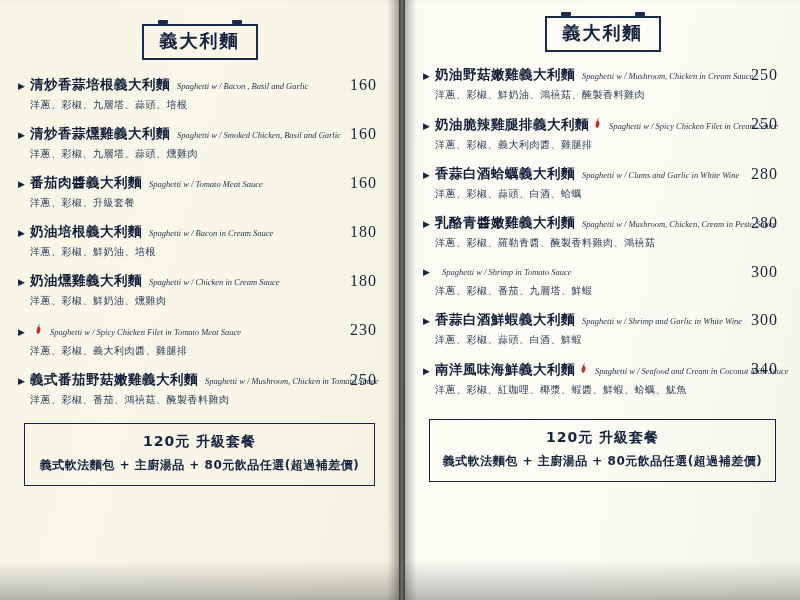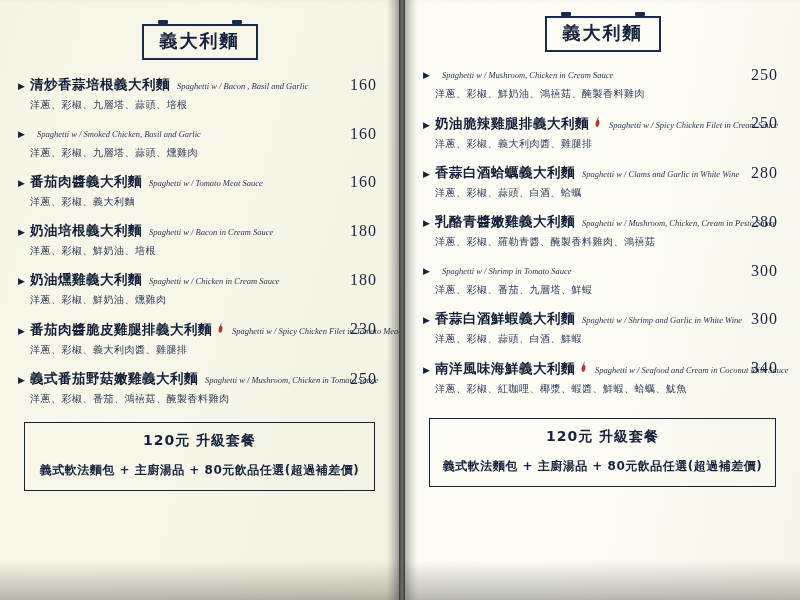--- a/index.html
+++ b/index.html
@@ -146,21 +146,21 @@
     text-align: center;
     padding: 9px 6px 11px 6px;
   }
   .page-right .combo { margin-top: 22px; }
   .combo-line1 {
     font-family: "DejaVu Sans", "Liberation Sans", sans-serif;
     font-weight: bold;
     font-size: 14px;
     color: #16233e;
     letter-spacing: 1px;
-    margin-bottom: 12px;
+    margin-bottom: 6px;
     text-align: center;
   }
   .combo-line2 {
     font-family: "DejaVu Sans", "Liberation Sans", sans-serif;
     font-weight: bold;
     font-size: 12px;
     color: #16233e;
     letter-spacing: 0.5px;
   }
   .edge-shadow-left {
@@ -202,33 +202,34 @@
           <span class="name">清炒香蒜培根義大利麵</span>
           <span class="en">Spaghetti w / Bacon , Basil and Garlic</span>
         </div>
         <div class="desc">洋蔥、彩椒、九層塔、蒜頭、培根</div>
         <div class="price">160</div>
       </div>
 
       <div class="item">
         <div class="item-row">
           <span class="bullet">▶</span>
+          <span class="name">清炒香蒜燻雞義大利麵</span>
           <span class="en">Spaghetti w / Smoked Chicken, Basil and Garlic</span>
         </div>
         <div class="desc">洋蔥、彩椒、九層塔、蒜頭、燻雞肉</div>
         <div class="price">160</div>
       </div>
 
       <div class="item">
         <div class="item-row">
           <span class="bullet">▶</span>
           <span class="name">番茄肉醬義大利麵</span>
           <span class="en">Spaghetti w / Tomato Meat Sauce</span>
         </div>
-        <div class="desc">洋蔥、彩椒、義大利麵</div>
+        <div class="desc">洋蔥、彩椒、升級套餐</div>
         <div class="price">160</div>
       </div>
 
       <div class="item">
         <div class="item-row">
           <span class="bullet">▶</span>
           <span class="name">奶油培根義大利麵</span>
           <span class="en">Spaghetti w / Bacon in Cream Sauce</span>
         </div>
         <div class="desc">洋蔥、彩椒、鮮奶油、培根</div>
@@ -241,21 +242,20 @@
           <span class="name">奶油燻雞義大利麵</span>
           <span class="en">Spaghetti w / Chicken in Cream Sauce</span>
         </div>
         <div class="desc">洋蔥、彩椒、鮮奶油、燻雞肉</div>
         <div class="price">180</div>
       </div>
 
       <div class="item">
         <div class="item-row">
           <span class="bullet">▶</span>
-          <span class="name">番茄肉醬脆皮雞腿排義大利麵</span>
           <span class="chili">
             <svg viewBox="0 0 10 12" width="9" height="11">
                 <path d="M5 2 C7 3 8 6 6.5 9 C5.6 11 3.6 11.3 3 9.6 C2.4 7.8 3.2 4 5 2 Z" fill="#b5352c"></path>
                 <path d="M5 2 C5.2 1 5.8 0.6 6.6 0.9" stroke="#3d6b34" stroke-width="1" fill="none"></path>
               </svg>
           </span>
           <span class="en">Spaghetti w / Spicy Chicken Filet in Tomato Meat Sauce</span>
         </div>
         <div class="desc">洋蔥、彩椒、義大利肉醬、雞腿排</div>
         <div class="price">230</div>
@@ -289,20 +289,21 @@
       <div class="title-box">
         <span class="title-text">義大利麵</span>
       </div>
     </div>
 
     <div class="menu-list">
 
       <div class="item">
         <div class="item-row">
           <span class="bullet">▶</span>
+          <span class="name">奶油野菇嫩雞義大利麵</span>
           <span class="en">Spaghetti w / Mushroom, Chicken in Cream Sauce</span>
         </div>
         <div class="desc">洋蔥、彩椒、鮮奶油、鴻禧菇、醃製香料雞肉</div>
         <div class="price">250</div>
       </div>
 
       <div class="item">
         <div class="item-row">
           <span class="bullet">▶</span>
           <span class="name">奶油脆辣雞腿排義大利麵</span>

